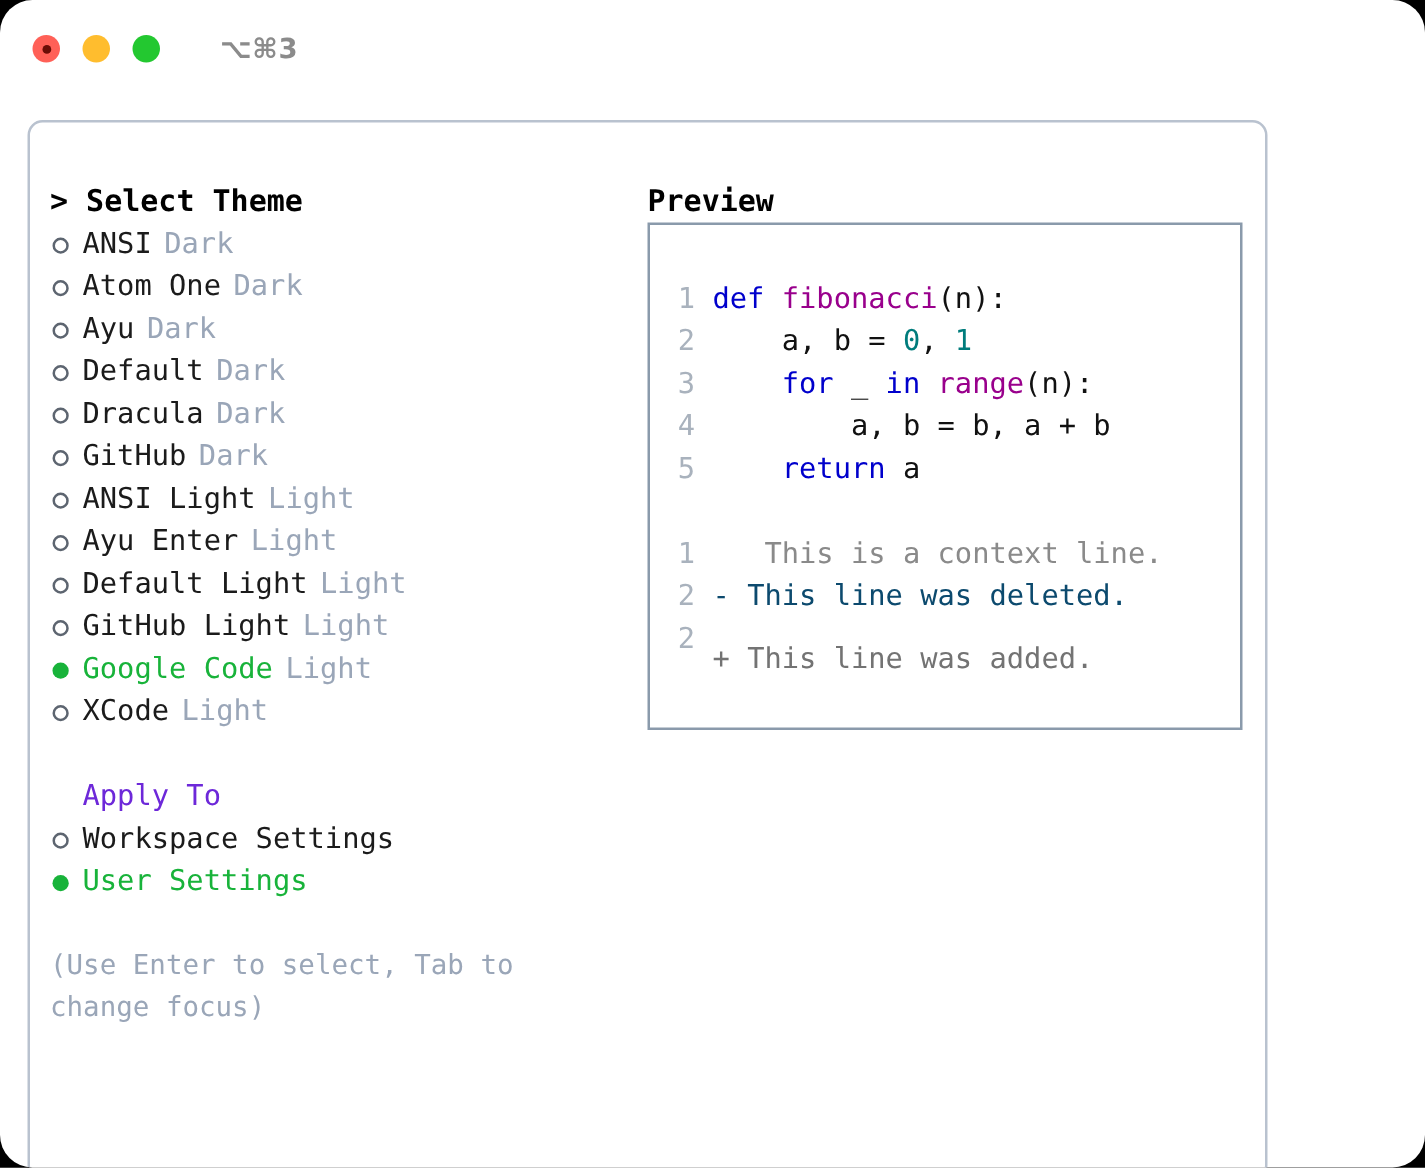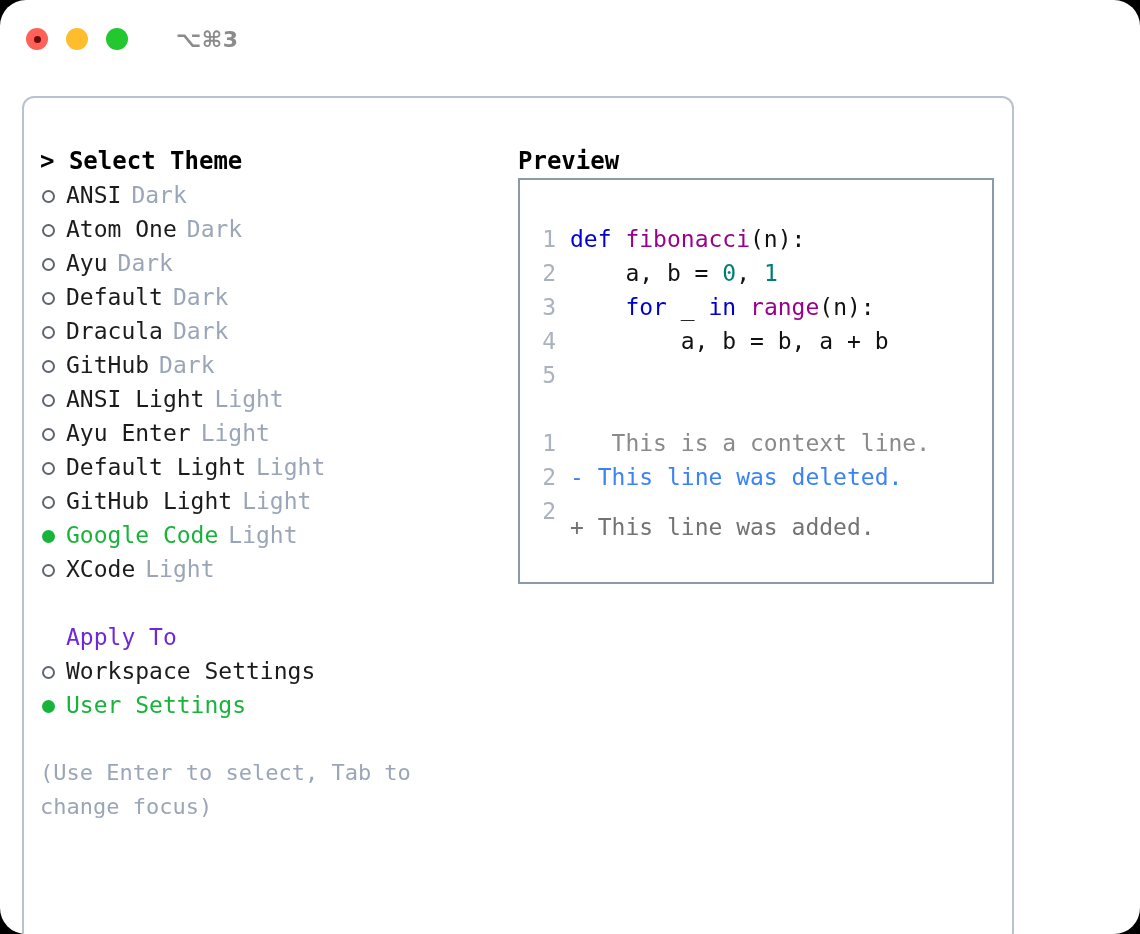--- a/index.html
+++ b/index.html
@@ -182,21 +182,21 @@
     box-sizing: border-box;
   }
   .code-body { white-space: pre; }
   .blank-line { height: 34px; }
 
   .tok-kw   { color: #0000cc; text-align: center; }
   .tok-fn   { color: #99008c; }
   .tok-num  { color: #007c7c; }
   .tok-txt  { color: #111111; }
   .tok-ctx  { color: #8a8a8a; }
-  .tok-del  { color: #3b82f6; }
+  .tok-del  { color: #0c4a6e; }
   .tok-add  { color: #737373; margin-top: 16px; }
 </style>
 </head>
 <body>
 
 <div class="window">
 
   <div class="titlebar">
     <div class="traffic">
       <span class="dot dot-red"></span>
@@ -240,21 +240,21 @@
       </div>
 
       <div class="col-right">
         <div class="preview-title">Preview</div>
         <div class="code-box">
           <div id="code-lines">
               <div class="code-line"><span class="lineno">1</span><span class="code-body"><span class="tok-kw">def </span><span class="tok-fn">fibonacci</span><span class="tok-txt">(n):</span></span></div>
               <div class="code-line"><span class="lineno">2</span><span class="code-body"><span class="tok-txt">    a, b = </span><span class="tok-num">0</span><span class="tok-txt">, </span><span class="tok-num">1</span></span></div>
               <div class="code-line"><span class="lineno">3</span><span class="code-body"><span class="tok-txt">    </span><span class="tok-kw">for</span><span class="tok-txt"> _ </span><span class="tok-kw">in</span><span class="tok-txt"> </span><span class="tok-fn">range</span><span class="tok-txt">(n):</span></span></div>
               <div class="code-line"><span class="lineno">4</span><span class="code-body"><span class="tok-txt">        a, b = b, a + b</span></span></div>
-              <div class="code-line"><span class="lineno">5</span></div>
+              <div class="code-line"><span class="lineno">5</span><span class="code-body"><span class="tok-txt">    </span><span class="tok-kw">return</span><span class="tok-txt"> a</span></span></div>
             </div>
           <div class="blank-line"></div>
           <div id="diff-lines">
               <div class="code-line"><span class="lineno">1</span><span class="code-body tok-ctx"><span> </span><span>  This is a context line.</span></span></div>
               <div class="code-line"><span class="lineno">2</span><span class="code-body tok-del"><span>-</span><span> This line was deleted.</span></span></div>
               <div class="code-line"><span class="lineno">2</span><span class="code-body tok-add"><span>+</span><span> This line was added.</span></span></div>
             </div>
         </div>
       </div>
 

